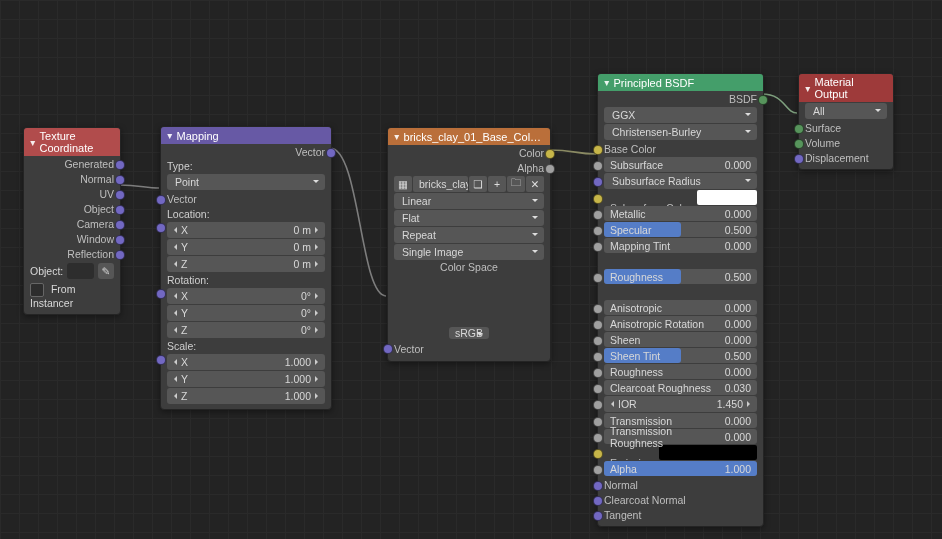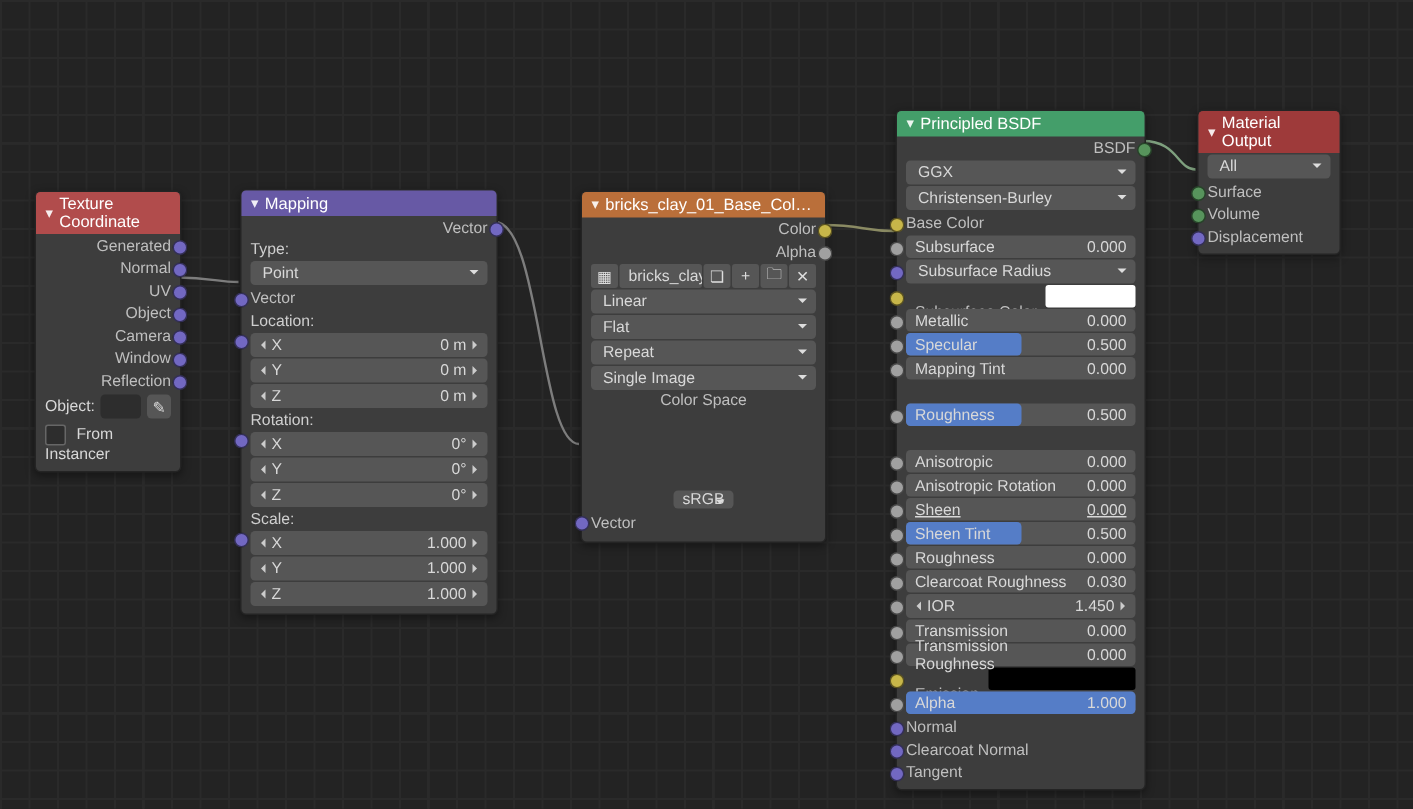--- a/index.html
+++ b/index.html
@@ -386,21 +386,21 @@
       <div class="bs-line">
         <span class="socket sock-in sock-grey"></span>
         <div class="slider inner" style="margin: 0px 6px;">
           <div class="fill" style="width: 0%; background: transparent;"></div>
           <span class="l">Anisotropic Rotation</span>
           <span class="r">0.000</span>
         </div>
       </div>
       <div class="bs-line">
         <span class="socket sock-in sock-grey"></span>
-        <div class="slider inner" style="margin: 0px 6px; text-decoration: underline;">
+        <div class="slider inner" style="margin: 0px 6px;">
           <div class="fill" style="width: 0%; background: transparent;"></div>
           <span class="l">Sheen</span>
           <span class="r">0.000</span>
         </div>
       </div>
       <div class="bs-line">
         <span class="socket sock-in sock-grey"></span>
         <div class="slider inner" style="margin: 0px 6px;">
           <div class="fill" style="width: 50%;"></div>
           <span class="l">Sheen Tint</span>

